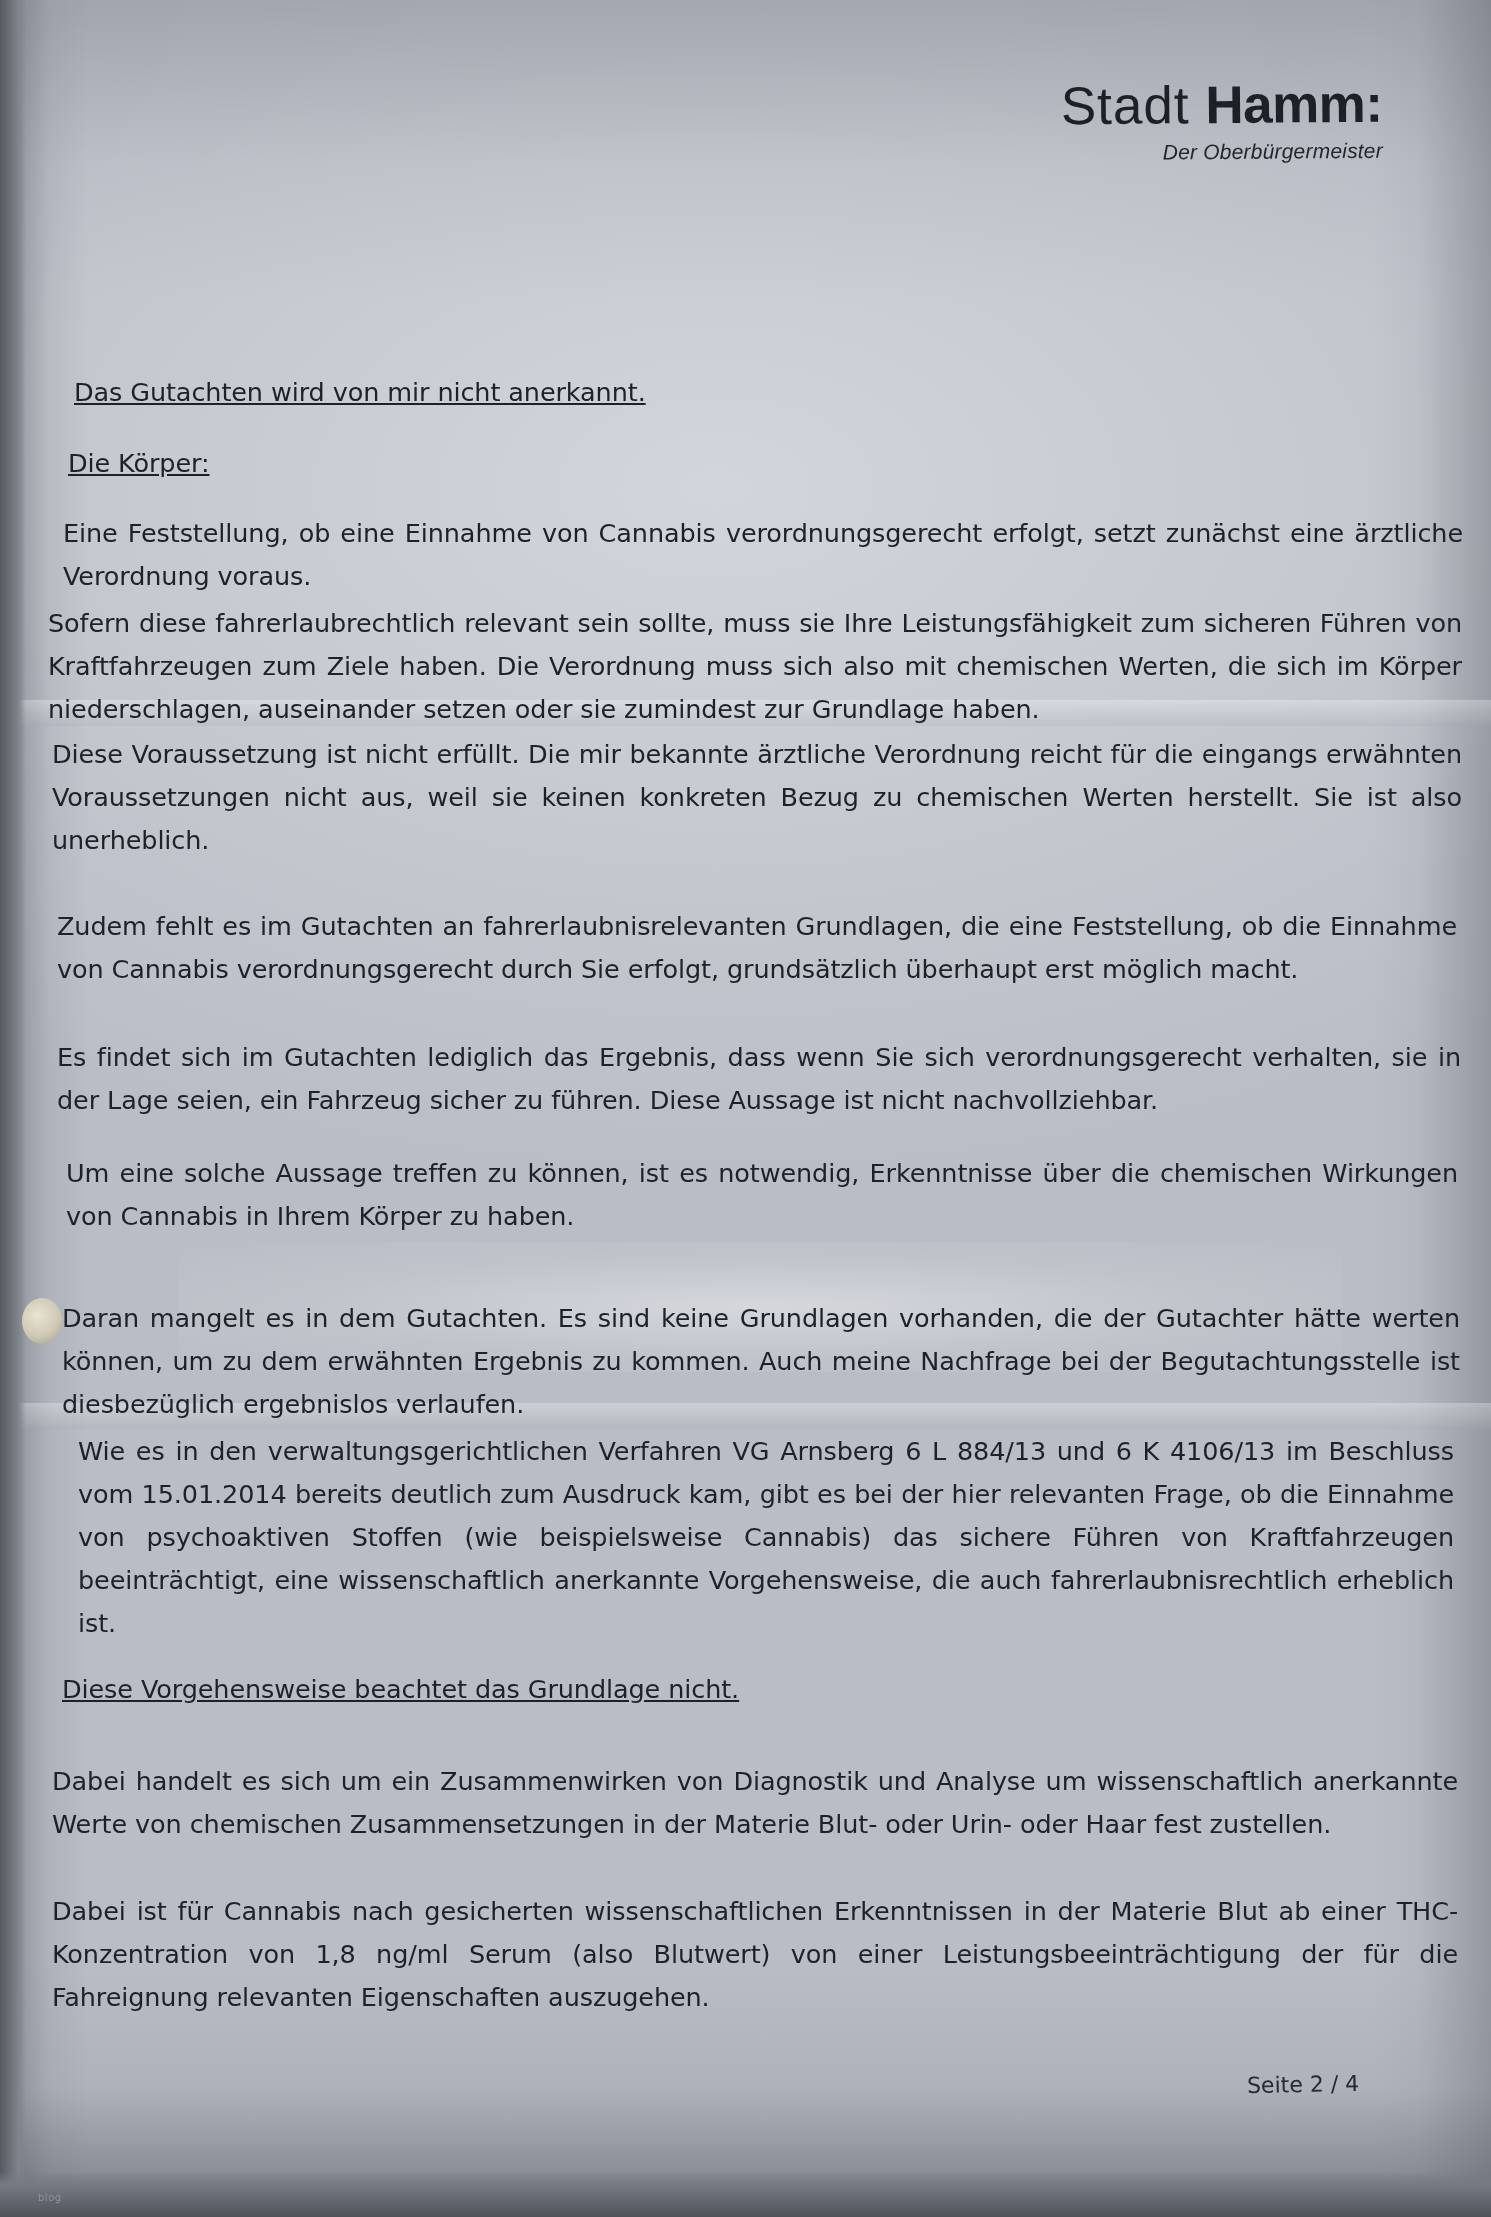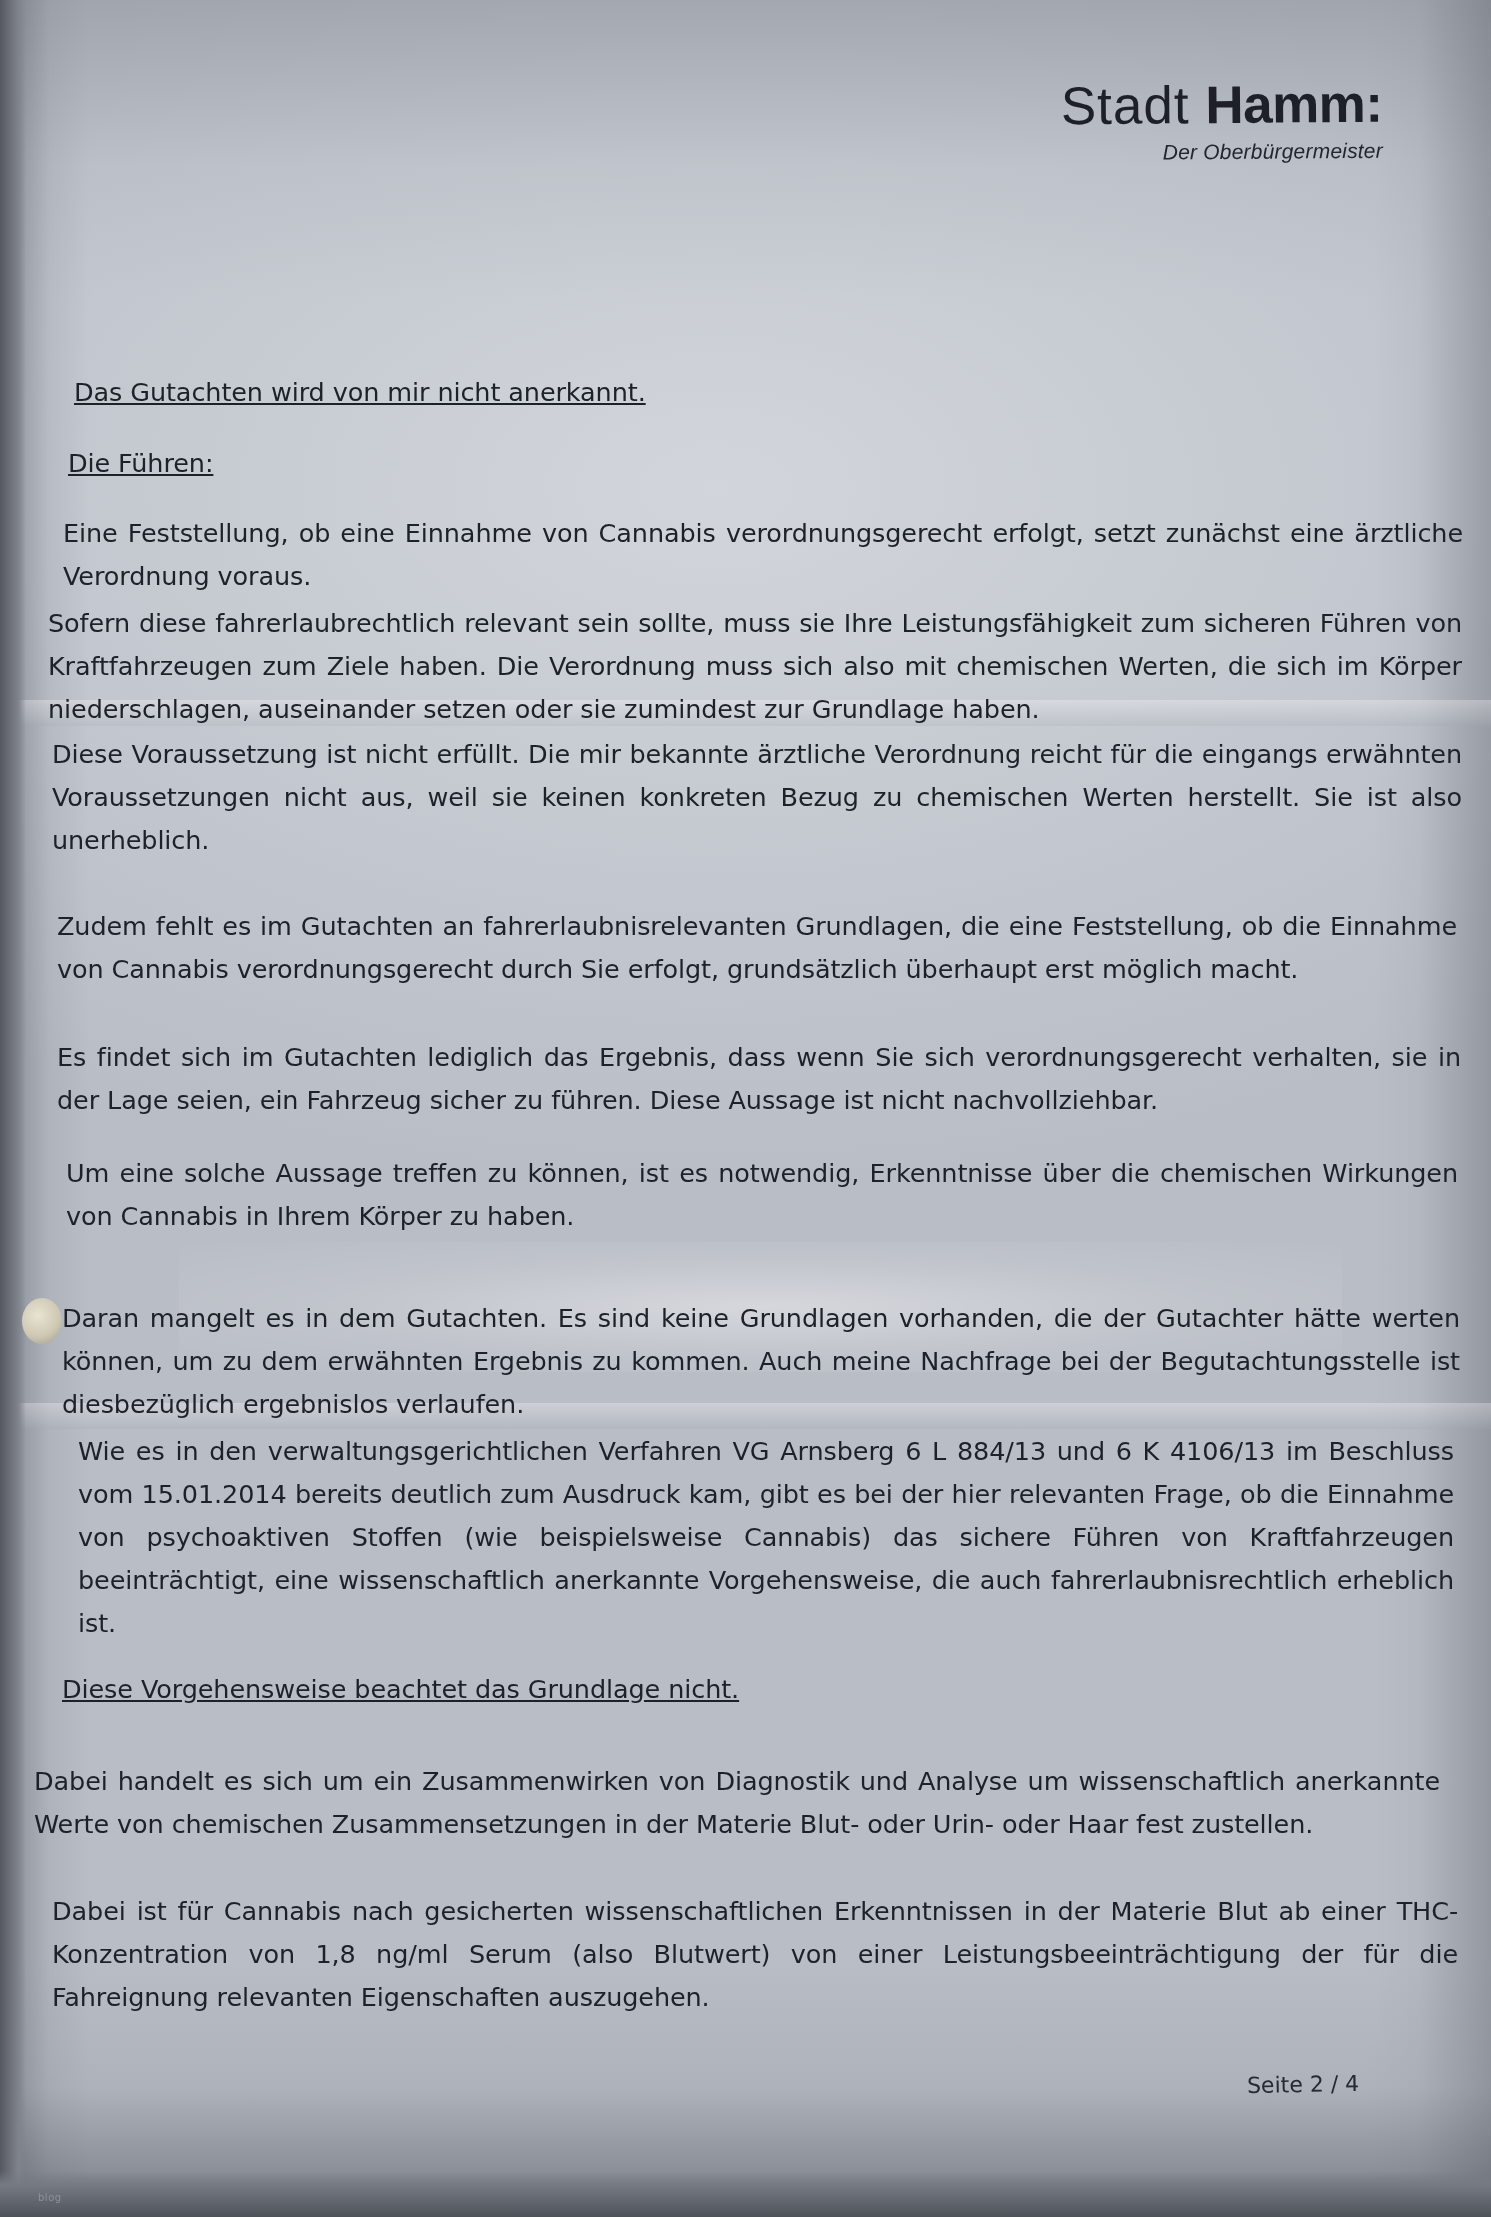--- a/index.html
+++ b/index.html
@@ -146,41 +146,41 @@
 
   <div class="logo">
     <div class="logo-line"><span class="logo-stadt">Stadt </span><span class="logo-hamm">Hamm:</span></div>
     <div class="logo-sub">Der Oberbürgermeister</div>
   </div>
 
   <div class="body">
 
     <p class="para nojust" style="left:74px; top:371px; width:1000px;">Das Gutachten wird von mir nicht anerkannt.</p>
 
-    <p class="para nojust" style="left:68px; top:442px; width:700px;">Die Führen:</p>
+    <p class="para nojust" style="left:68px; top:442px; width:700px;">Die Körper:</p>
 
     <p class="para" style="left:63px; top:512px; width:1400px;">Eine Feststellung, ob eine Einnahme von Cannabis verordnungsgerecht erfolgt, setzt zunächst eine ärztliche Verordnung voraus.</p>
 
     <p class="para" style="left:48px; top:602px; width:1414px;">Sofern diese fahrerlaubrechtlich relevant sein sollte, muss sie Ihre Leistungsfähigkeit zum sicheren Führen von Kraftfahrzeugen zum Ziele haben. Die Verordnung muss sich also mit chemischen Werten, die sich im Körper niederschlagen, auseinander setzen oder sie zumindest zur Grundlage haben.</p>
 
     <p class="para" style="left:52px; top:733px; width:1410px;">Diese Voraussetzung ist nicht erfüllt. Die mir bekannte ärztliche Verordnung reicht für die eingangs erwähnten Voraussetzungen nicht aus, weil sie keinen konkreten Bezug zu chemischen Werten herstellt. Sie ist also unerheblich.</p>
 
     <p class="para" style="left:57px; top:905px; width:1400px;">Zudem fehlt es im Gutachten an fahrerlaubnisrelevanten Grundlagen, die eine Feststellung, ob die Einnahme von Cannabis verordnungsgerecht durch Sie erfolgt, grundsätzlich überhaupt erst möglich macht.</p>
 
     <p class="para" style="left:57px; top:1036px; width:1404px;">Es findet sich im Gutachten lediglich das Ergebnis, dass wenn Sie sich verordnungsgerecht verhalten, sie in der Lage seien, ein Fahrzeug sicher zu führen. Diese Aussage ist nicht nachvollziehbar.</p>
 
     <p class="para" style="left:66px; top:1152px; width:1392px;">Um eine solche Aussage treffen zu können, ist es notwendig, Erkenntnisse über die chemischen Wirkungen von Cannabis in Ihrem Körper zu haben.</p>
 
     <p class="para" style="left:62px; top:1257px; width:1398px;margin-top:40px;">Daran mangelt es in dem Gutachten. Es sind keine Grundlagen vorhanden, die der Gutachter hätte werten können, um zu dem erwähnten Ergebnis zu kommen. Auch meine Nachfrage bei der Begutachtungsstelle ist diesbezüglich ergebnislos verlaufen.</p>
 
     <p class="para italic" style="left:78px; top:1430px; width:1376px;">Wie es in den verwaltungsgerichtlichen Verfahren VG Arnsberg 6 L 884/13 und 6 K 4106/13 im Beschluss vom 15.01.2014 bereits deutlich zum Ausdruck kam, gibt es bei der hier relevanten Frage, ob die Einnahme von psychoaktiven Stoffen (wie beispielsweise Cannabis) das sichere Führen von Kraftfahrzeugen beeinträchtigt, eine wissenschaftlich anerkannte Vorgehensweise, die auch fahrerlaubnisrechtlich erheblich ist.</p>
 
     <p class="para nojust" style="left:62px; top:1668px; width:1100px;">Diese Vorgehensweise beachtet das Grundlage nicht.</p>
 
-    <p class="para" style="left:34px; top:1760px; width:1406px;">Dabei handelt es sich um ein Zusammenwirken von Diagnostik und Analyse um wissenschaftlich anerkannte Werte von chemischen Zusammensetzungen in der Materie Blut- oder Urin- oder Haar fest zustellen.</p>
+    <p class="para" style="left:52px; top:1760px; width:1406px;">Dabei handelt es sich um ein Zusammenwirken von Diagnostik und Analyse um wissenschaftlich anerkannte Werte von chemischen Zusammensetzungen in der Materie Blut- oder Urin- oder Haar fest zustellen.</p>
 
     <p class="para" style="left:52px; top:1890px; width:1406px;">Dabei ist für Cannabis nach gesicherten wissenschaftlichen Erkenntnissen in der Materie Blut ab einer THC-Konzentration von 1,8 ng/ml Serum (also Blutwert) von einer Leistungsbeeinträchtigung der für die Fahreignung relevanten Eigenschaften auszugehen.</p>
   </div>
 
   <div class="footer">Seite 2 / 4</div>
 
   <div class="photo-edge-left"></div>
   <div class="photo-edge-bottom"></div>
   <div class="corner-dot"></div>
   <div class="watermark">blog</div>

